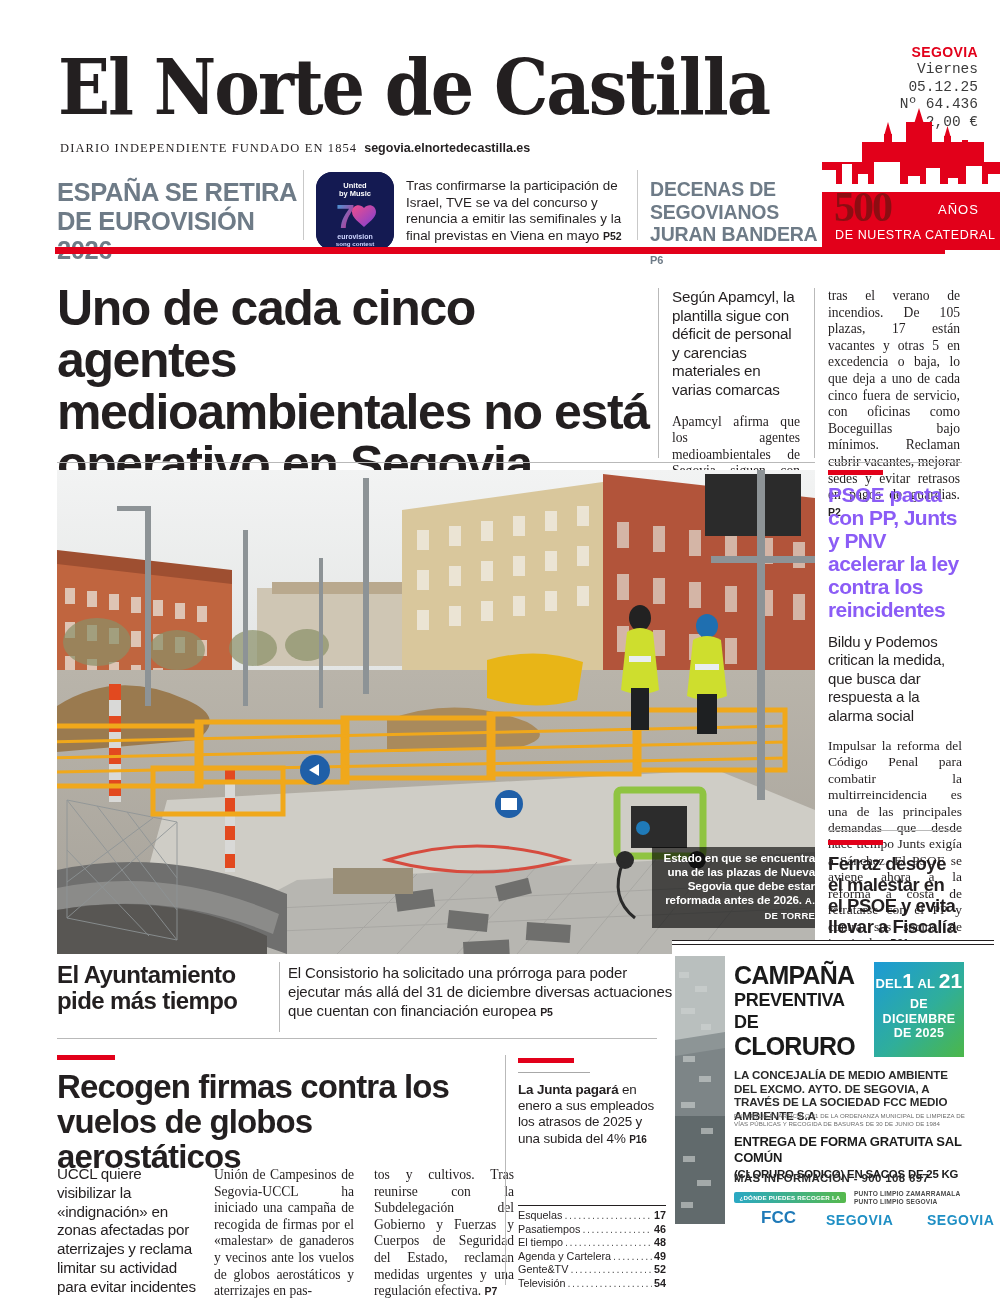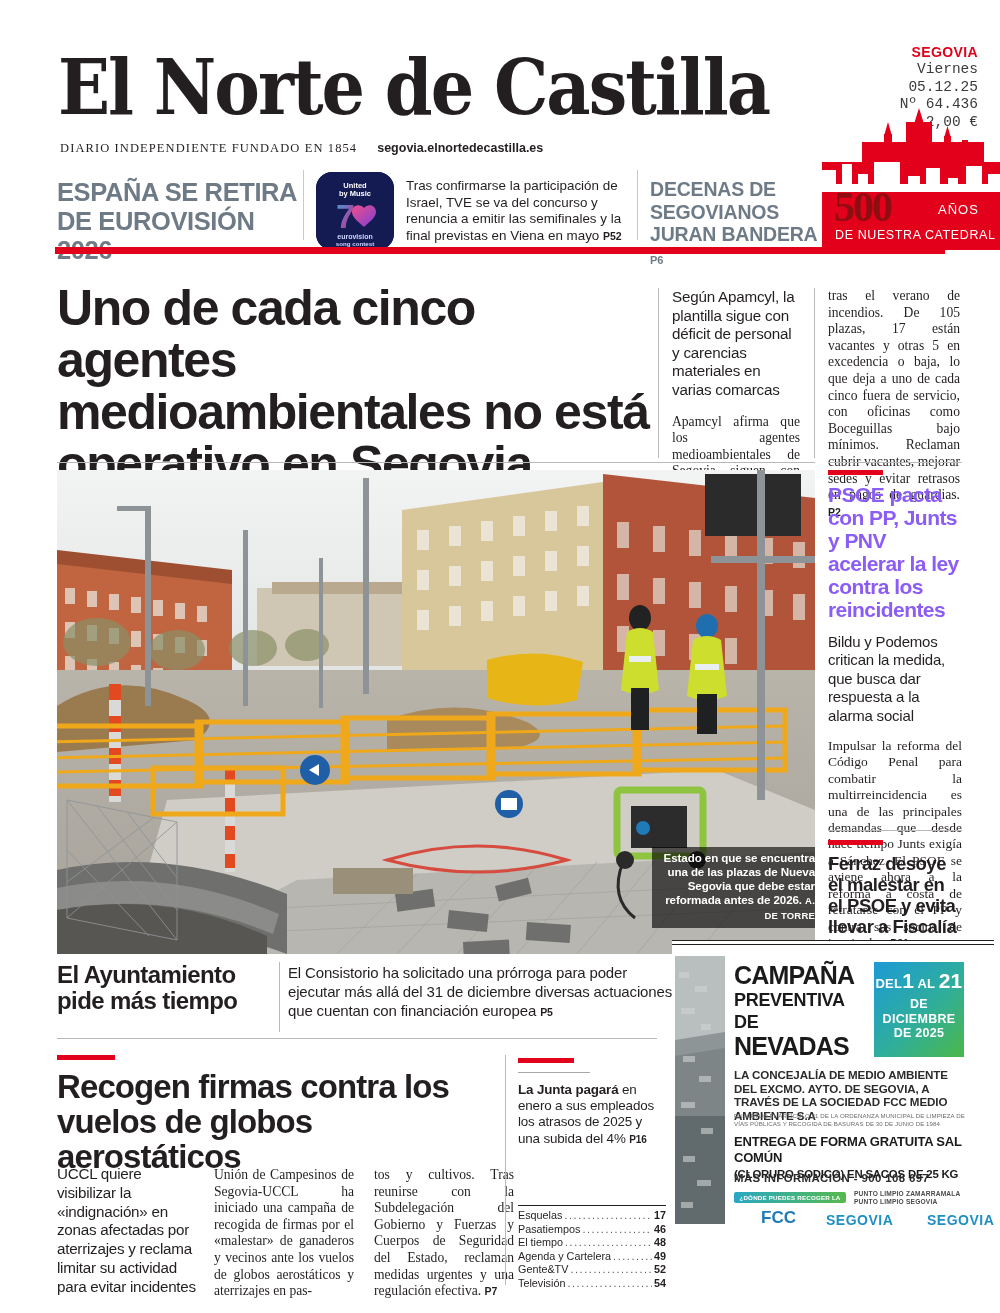--- a/index.html
+++ b/index.html
@@ -22,21 +22,21 @@
   }
   .nameplate svg{display:block;}
   .tagline{
     position:absolute;left:60px;top:141px;
     font-family:"Liberation Serif", serif;
     font-size:12.5px;letter-spacing:1.1px;font-weight:400;color:#231f20;
     white-space:nowrap;
   }
   .tagline .url{
     font-family:"Liberation Sans", sans-serif;
-    font-weight:700;letter-spacing:0;font-size:12.5px;margin-left:20px;
+    font-weight:700;letter-spacing:0;font-size:12.5px;margin-left:7px;
   }
   .dateblock{position:absolute;right:22px;top:44px;width:120px;text-align:right;}
   .dateblock .city{
     color:#e2001a;font-weight:700;font-size:14px;letter-spacing:.4px;line-height:17px;
   }
   .dateblock .ln{font-size:14.5px;line-height:17.5px;color:#3b3b3b;font-weight:400;font-family:Liberation Mono, monospace;}
   .cathedral{position:absolute;right:16px;top:108px;width:122px;height:60px;overflow:hidden;}
 
   
   .promo{position:absolute;left:0;top:162px;width:1000px;height:88px;}
@@ -714,21 +714,21 @@
             <rect x="22" y="224" width="14" height="6"></rect>
           <rect x="6" y="246" width="12" height="6"></rect>
         </g>
         <path d="M0 84 L50 76 L50 92 L0 100z" fill="#8d9596"></path>
       </svg>
     </div>
 
     <div class="title">
       <div>CAMPAÑA</div>
       <div class="l2">PREVENTIVA DE</div>
-      <div>NEVADAS</div>
+      <div>CLORURO</div>
     </div>
 
     <div class="datebox">
       <div class="r1">
         <span>DEL</span><b>1</b>
         <span>AL</span> <b>21</b>
       </div>
       <div class="r2">DE</div>
       <div class="r2">DICIEMBRE</div>
       <div class="r2">DE 2025</div>

